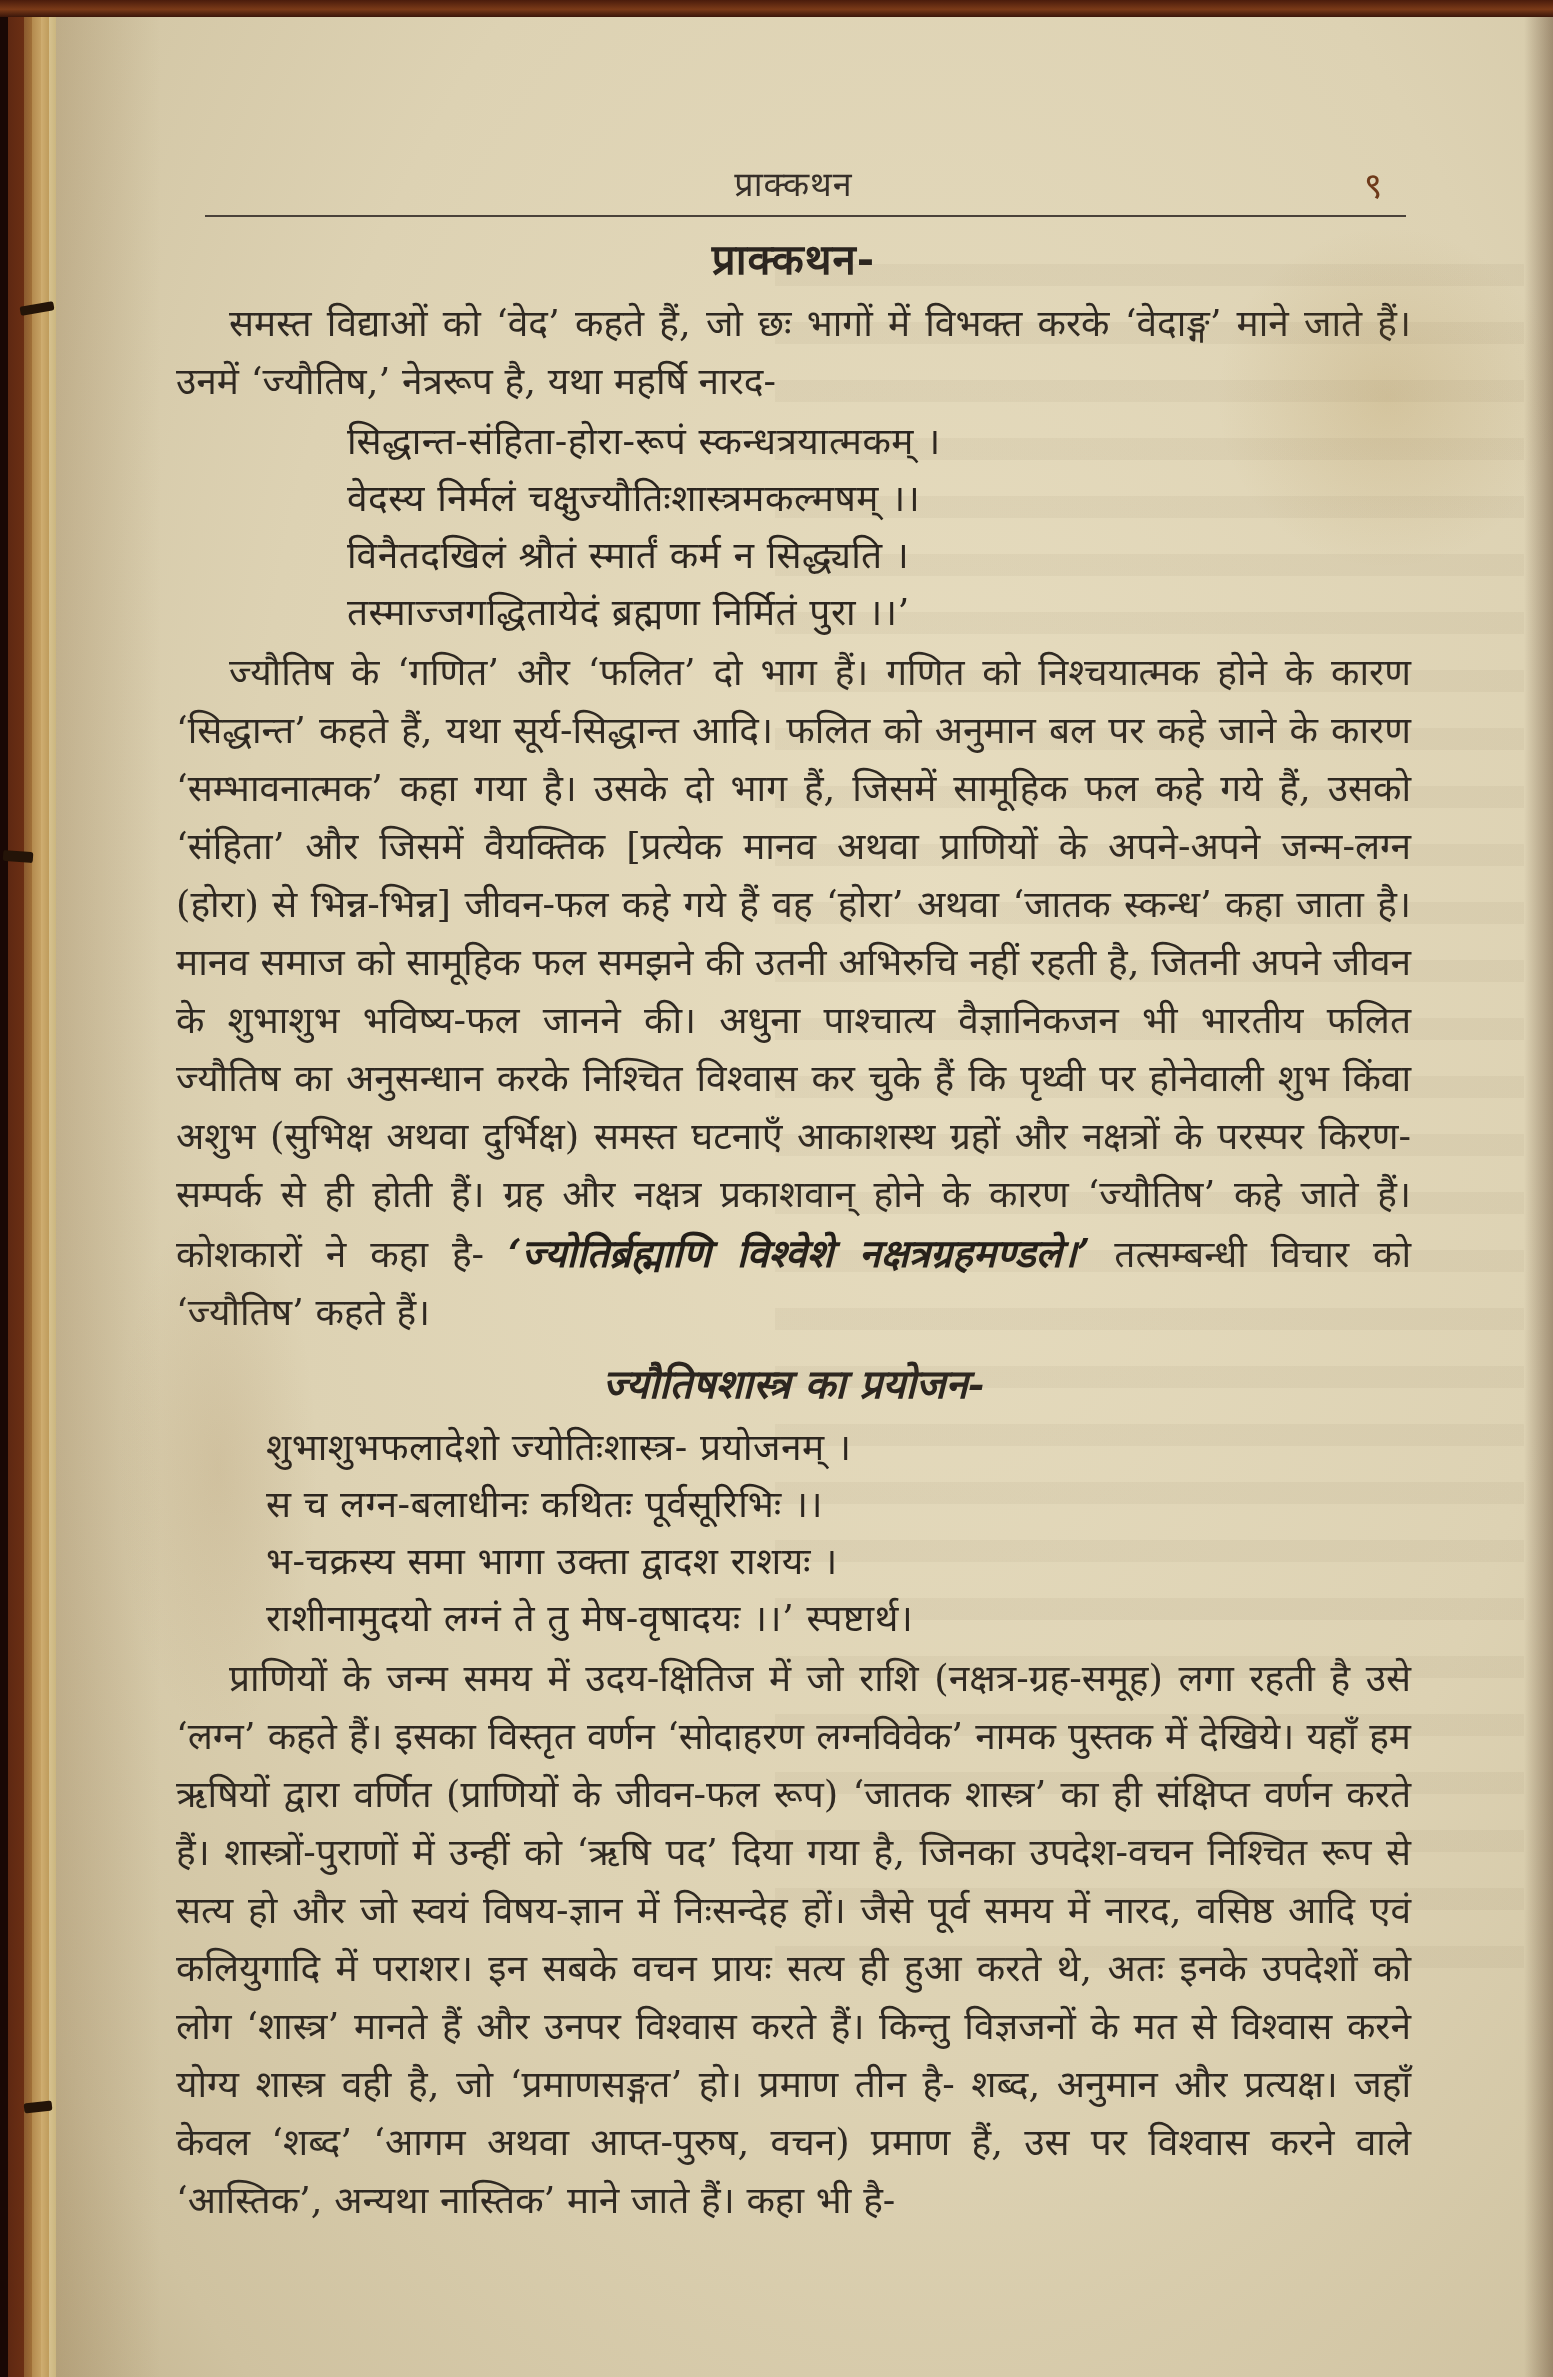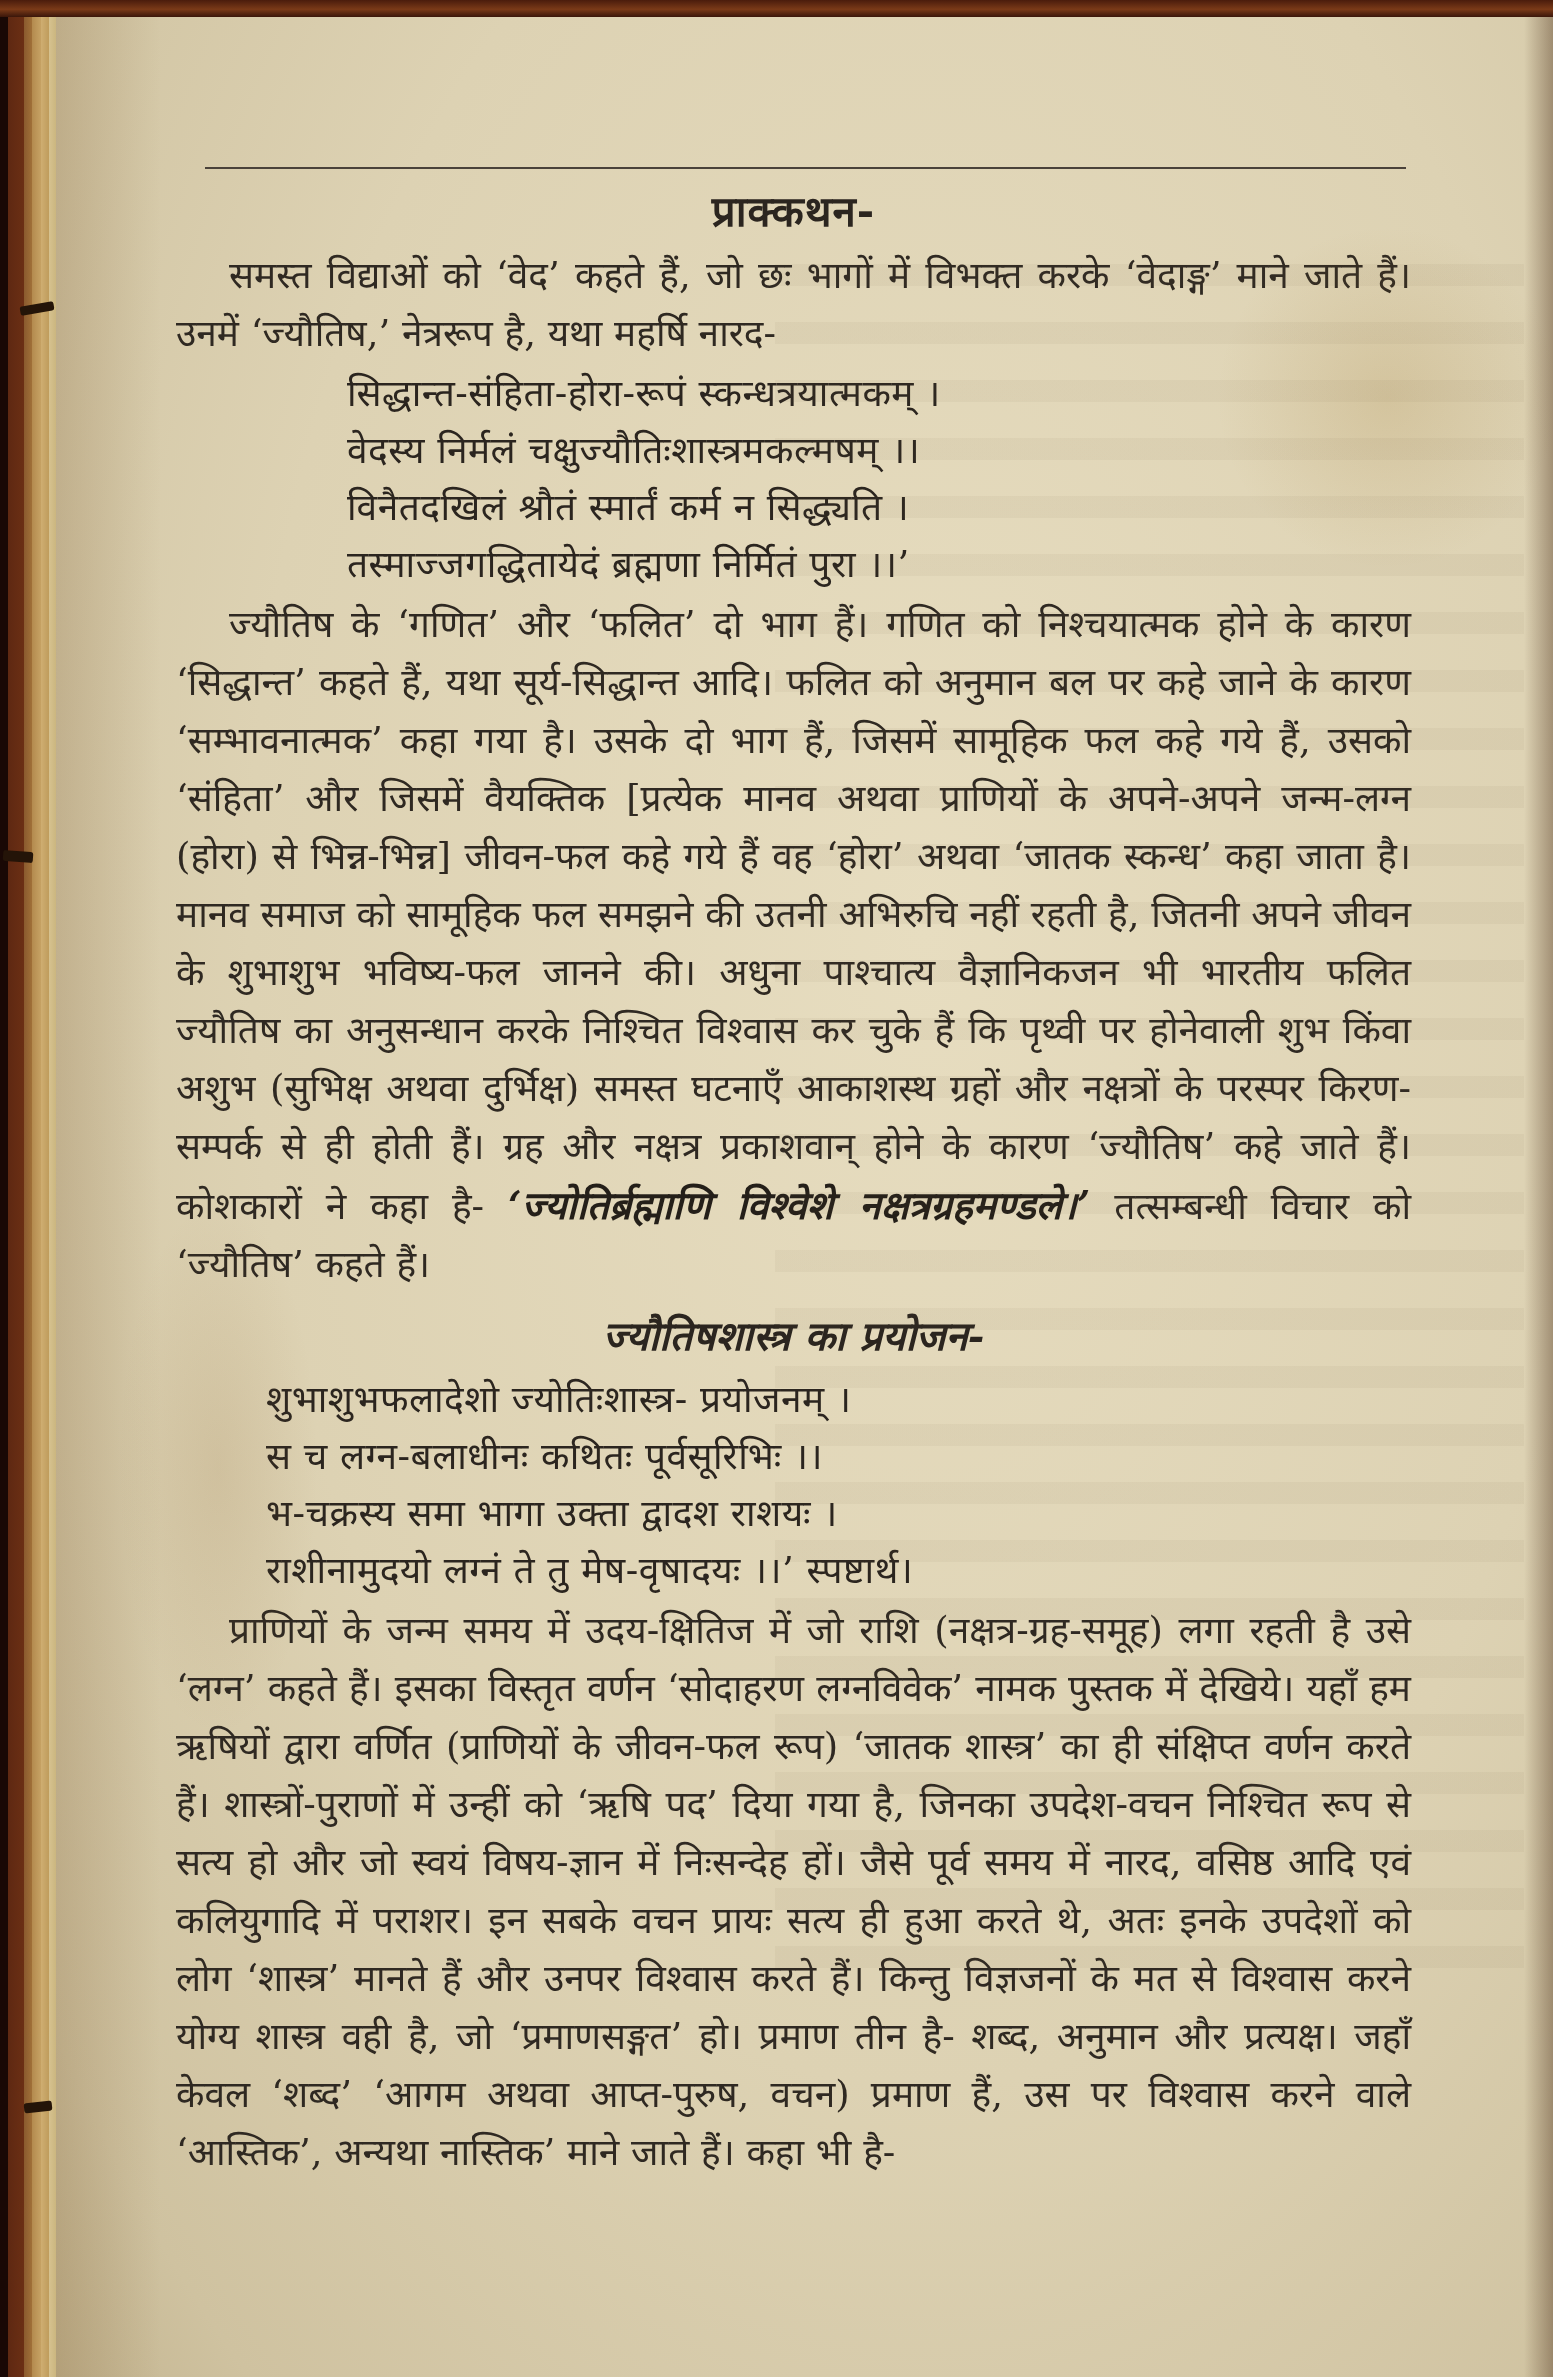--- a/index.html
+++ b/index.html
@@ -146,20 +146,24 @@
 
   <div class="spine"></div>
   <div class="top-band"></div>
 
   <div class="paper">
 
     <div class="stain1"></div>
     <div class="stain2"></div>
     <div class="ghost"></div>
 
+    <div class="running-head">
+      <span class="rh-title">प्राक्कथन</span>
+      <span class="rh-page">९</span>
+    </div>
     <div class="rule"></div>
 
     <h1 class="title">प्राक्कथन-</h1>
 
     <p class="para indent">समस्त विद्याओं को ‘वेद’ कहते हैं, जो छः भागों में विभक्त करके ‘वेदाङ्ग’ माने जाते हैं। उनमें ‘ज्यौतिष,’ नेत्ररूप है, यथा महर्षि नारद-</p>
 
     <div class="verse v1">
       <div class="verse-line">सिद्धान्त-संहिता-होरा-रूपं स्कन्धत्रयात्मकम् ।</div>
       <div class="verse-line">वेदस्य निर्मलं चक्षुज्यौतिःशास्त्रमकल्मषम् ।।</div>
       <div class="verse-line">विनैतदखिलं श्रौतं स्मार्तं कर्म न सिद्ध्यति ।</div>

